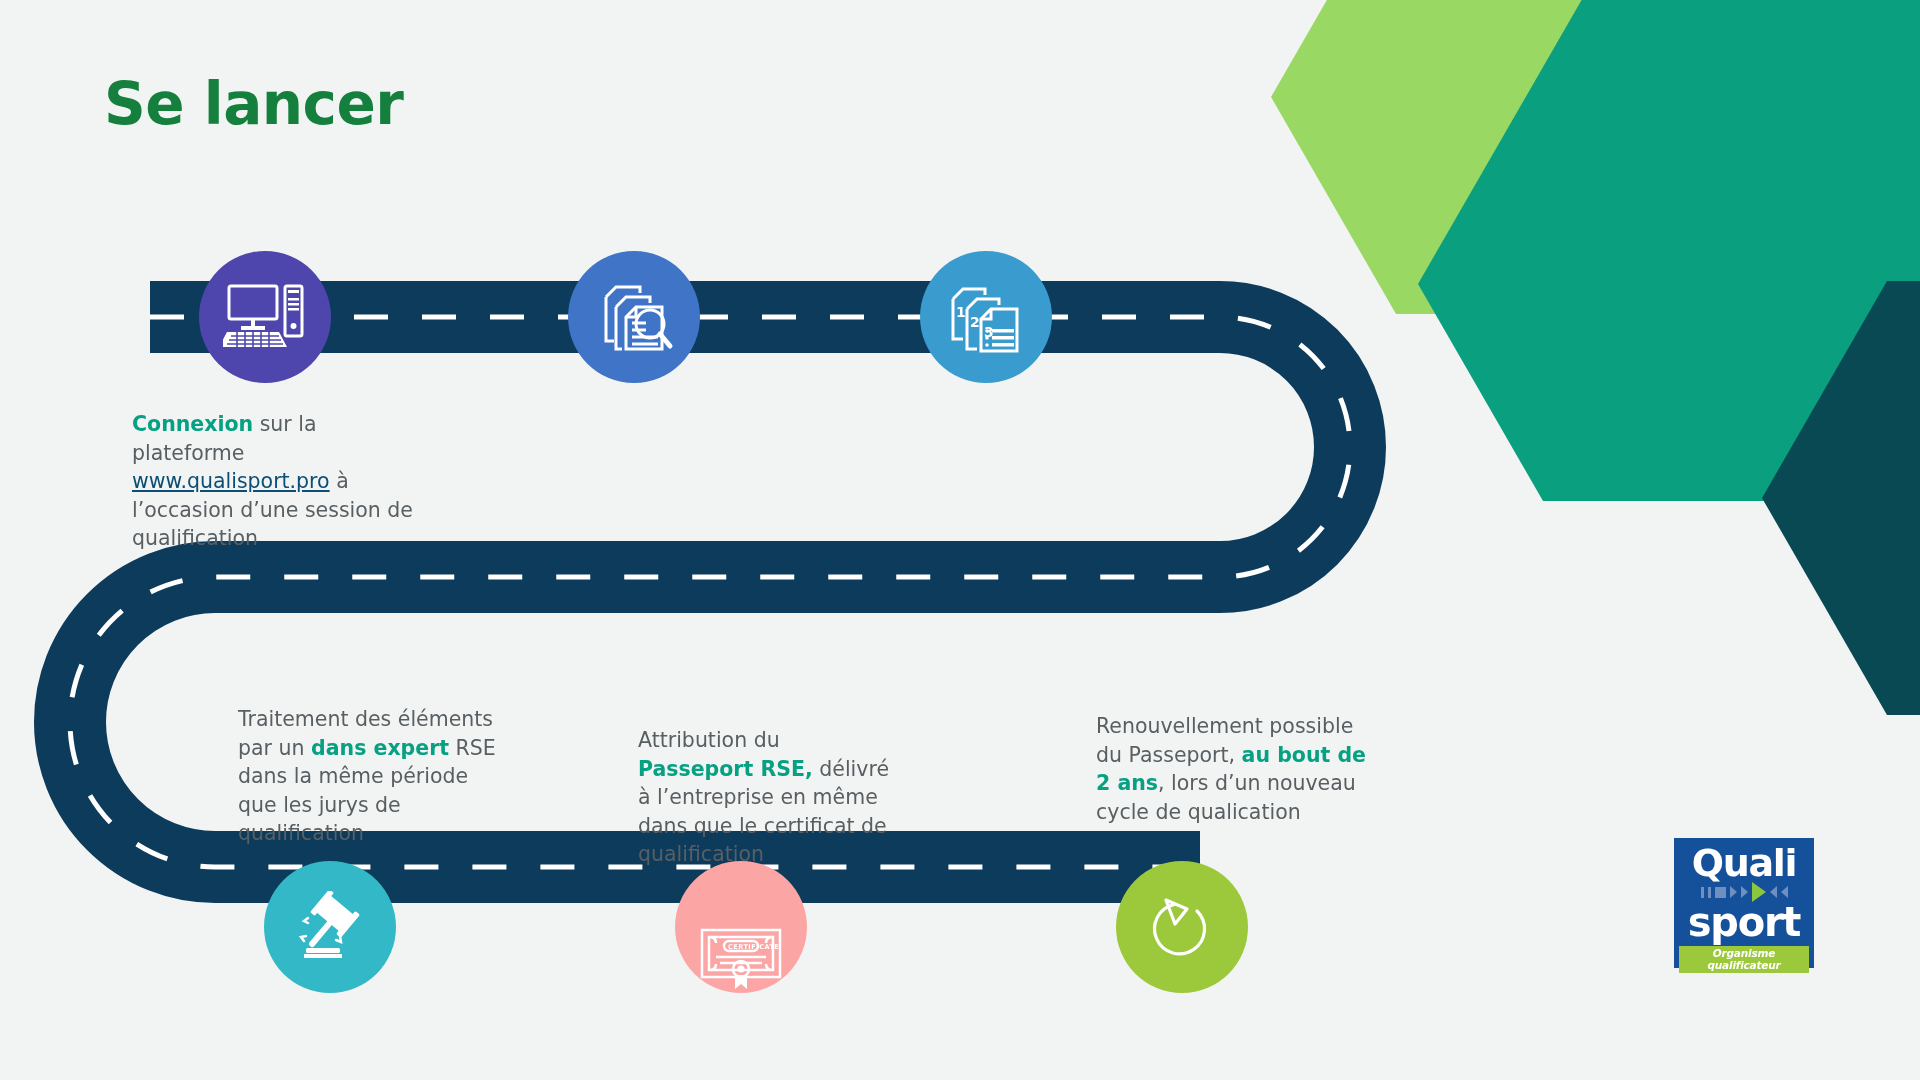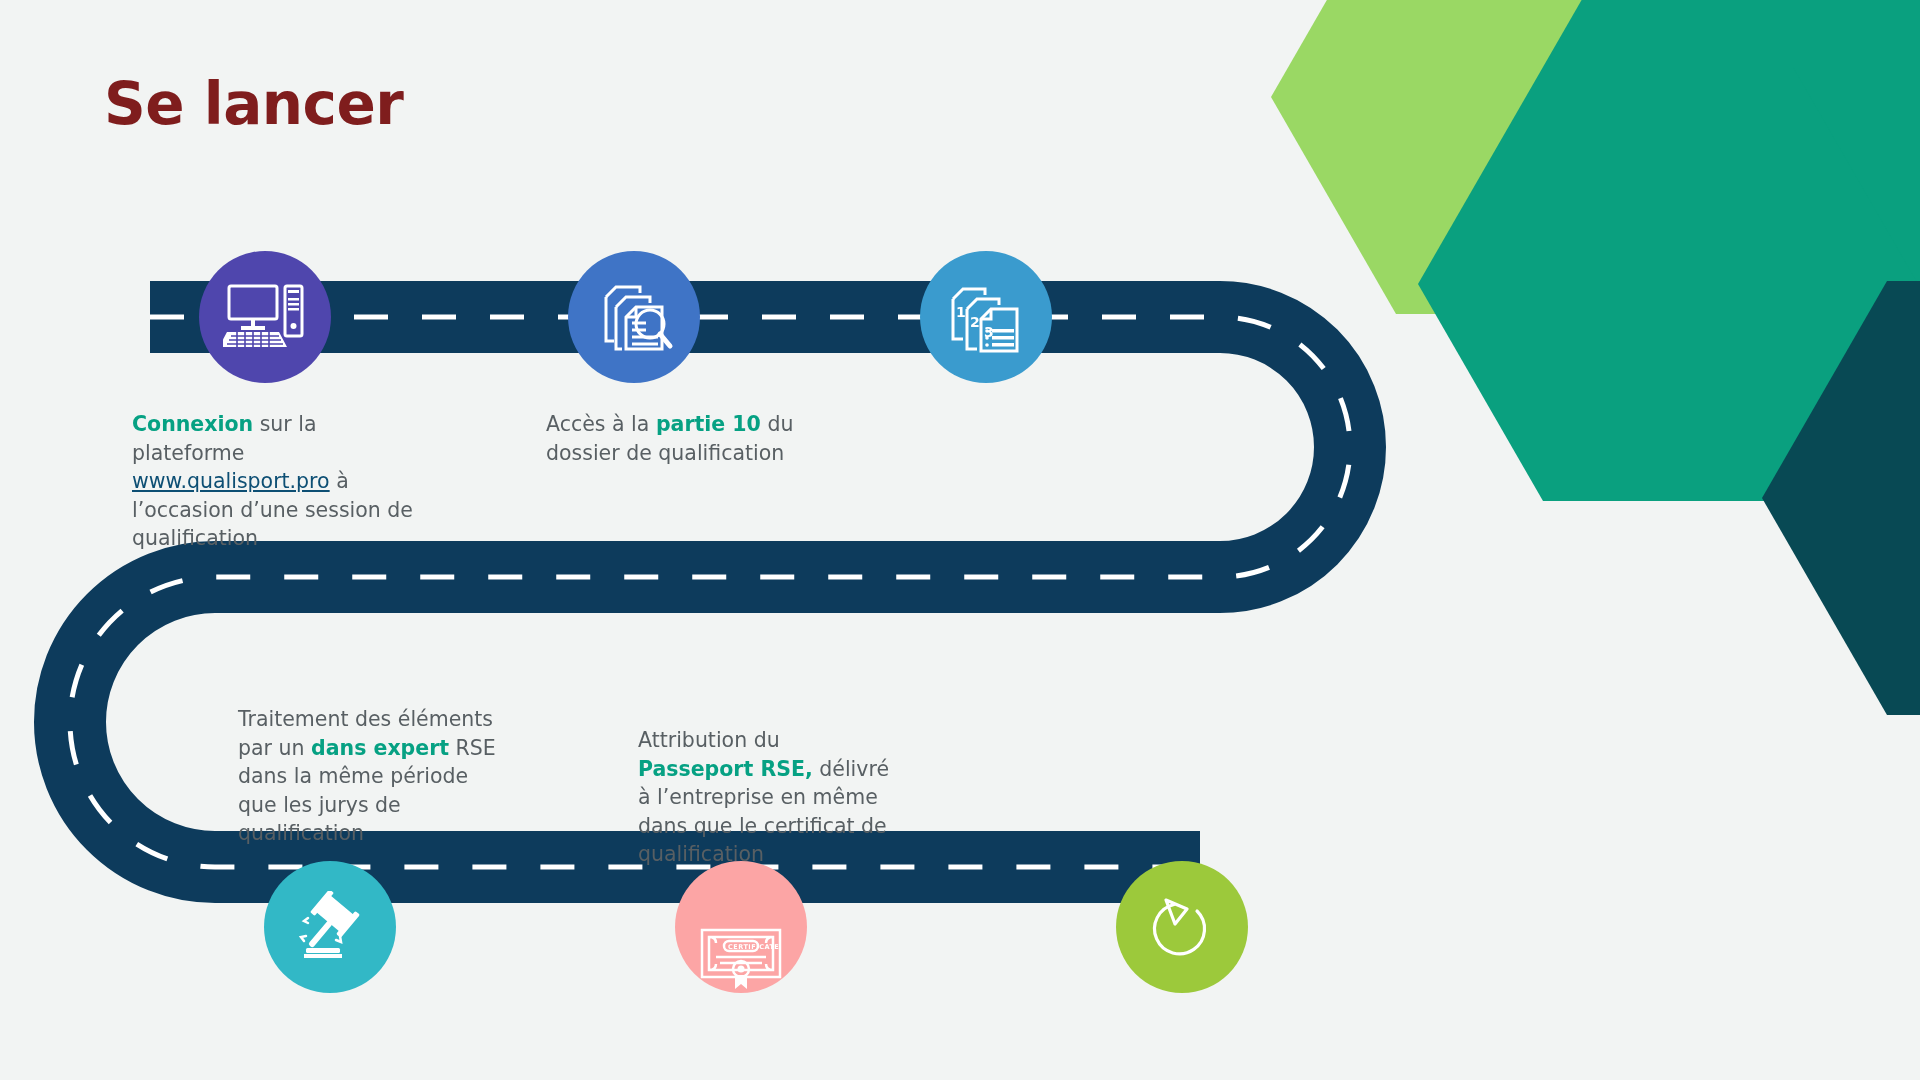--- a/index.html
+++ b/index.html
@@ -19,21 +19,21 @@
   
   .hex-layer { position: absolute; inset: 0; pointer-events: none; }
 
   
   .page-title {
     position: absolute;
     left: 104px; top: 70px;
     font-size: 58px;
     font-weight: bold;
     letter-spacing: -0.5px;
-    color: #7f1d1d;
+    color: #15803d;
     font-family: "DejaVu Sans", sans-serif;
   }
 
   
   #road { position: absolute; left: 0; top: 0; }
 
   
   .node {
     position: absolute;
     width: 132px; height: 132px;
@@ -173,23 +173,20 @@
         <path d="M22 30 l10-10 h24 v6"></path>
         <path d="M22 30 v42 h6"></path>
         <path d="M32 40 l10-10 h26 v42 H32 z"></path>
         <path d="M42 30 v10 h-10"></path>
         <path d="M38 46 h14 M38 53 h14 M38 60 h26 M38 67 h26"></path>
         <circle cx="56" cy="47" r="14"></circle>
         <path d="M66 57 l10 12" stroke-width="5" stroke-linecap="round"></path>
       </g>
     </svg>
   </div>
-  <div class="caption" style="left:546px; top:410px; width:260px;">
-    <span>Accès à la </span><b>partie 10</b><span> du dossier de qualification</span>
-  </div>
 
   <div class="node" style="left:920px; top:251px; background:#3a9bce;">
     <svg width="82" height="80" viewBox="0 0 82 80">
       <g fill="none" stroke="#ffffff" stroke-width="3">
         <path d="M8 22 l10-10 h22 v6"></path>
           <path d="M8 22 v40 h10"></path>
         <path d="M22 32 l10-10 h22 v6"></path>
           <path d="M22 32 v40 h10"></path>
         <path d="M36 42 l10-10 h26 v42 H36 z"></path>
         <path d="M46 32 v10 h-10"></path>
@@ -255,15 +252,33 @@
   </div>
 
   <div class="node" style="left:1116px; top:861px; background:#9cc93b;">
     <svg width="76" height="76" viewBox="0 0 76 76">
       <g fill="none" stroke="#ffffff" stroke-width="3.2" stroke-linejoin="round" stroke-linecap="round">
         <path d="M30 15.5 A 25 25 0 1 0 53 22"></path>
         <path d="M22 11 L43 20 L31 35 z"></path>
       </g>
     </svg>
   </div>
-
+  <div class="caption" style="left:1096px; top:712px; width:275px;">
+    <span>Renouvellement possible du Passeport, </span><b>au bout de 2 ans</b><span>, lors d’un nouveau cycle de qualication</span>
+  </div>
+
+  <div class="logo">
+    <div class="logo-quali">Quali</div>
+    <div class="logo-bars">
+      <span class="lb pause"></span>
+      <span class="lb pause"></span>
+      <span class="lb stop"></span>
+      <span class="lb tri r"></span>
+      <span class="lb tri r"></span>
+      <span class="lb tri big"></span>
+      <span class="lb tri l"></span>
+      <span class="lb tri l"></span>
+    </div>
+    <div class="logo-sport">sport</div>
+    <div class="logo-tag">Organisme qualificateur</div>
+  </div>
 
 </div>
 
 </body></html>

